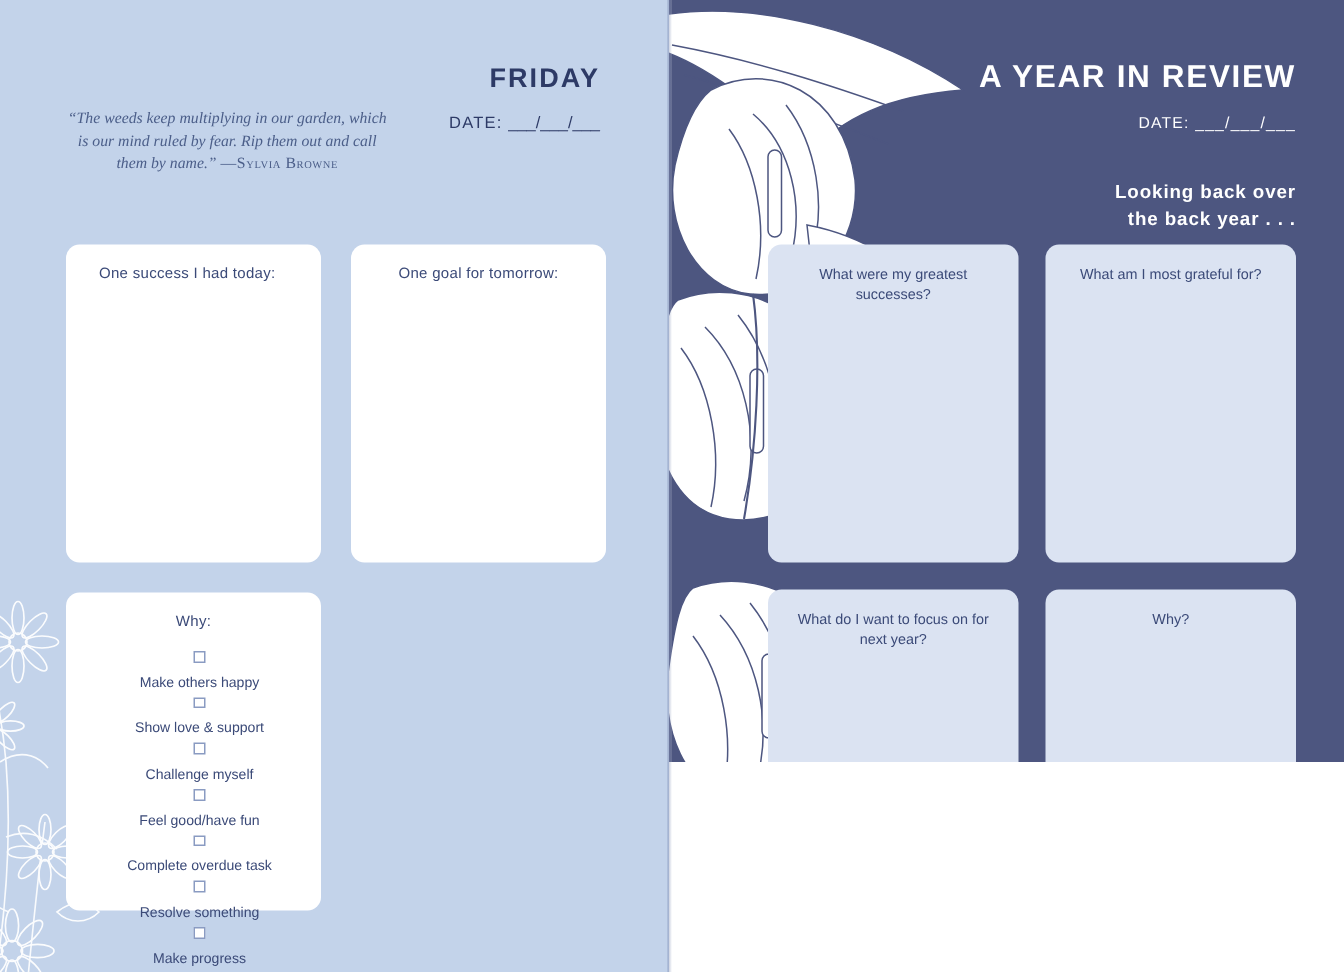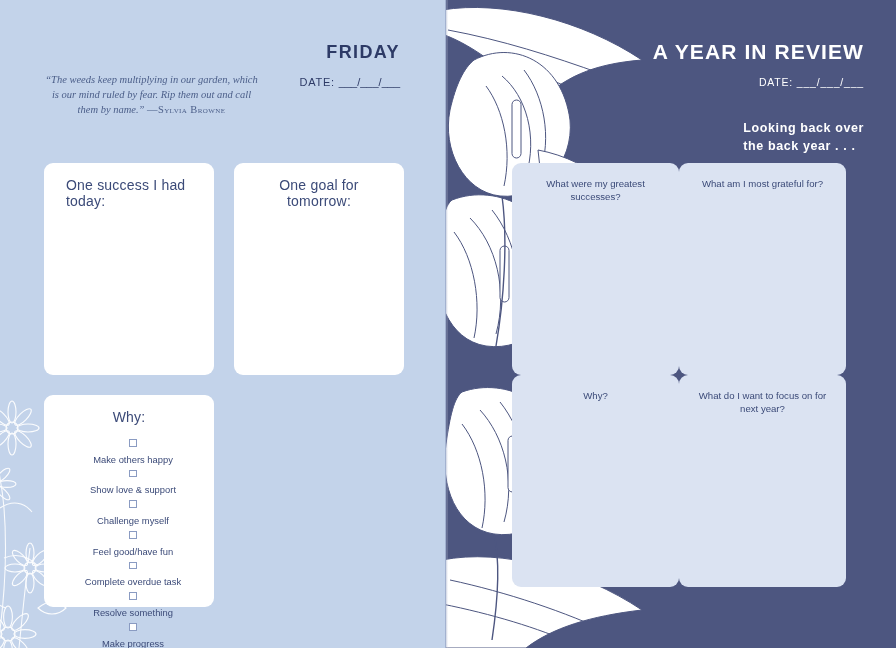--- a/index.html
+++ b/index.html
@@ -72,21 +72,21 @@
     grid-template-columns: 170px 170px;
     grid-template-rows: 212px 212px;
     gap: 20px;
   }
   .wbox {
     background: #ffffff;
     border-radius: 9px;
     padding: 14px 12px 10px;
   }
   .wbox .label {
-    font-size: 14px;
+    font-size: 10px;
     color: #3b4a78;
     text-align: center;
     letter-spacing: .2px;
   }
   .wbox.left-align .label { text-align: left; padding-left: 10px; }
 
   .checklist {
     margin-top: 14px;
     padding-left: 8px;
   }
@@ -116,21 +116,21 @@
     width: 120px;
     height: 350px;
     opacity: .95;
     pointer-events: none;
   }
 
   
   .page-right {
     position: relative;
     width: 450px;
-    height: 648px;
+    height: 508px;
     background: #4d5680;
     overflow: hidden;
   }
   .lily-art {
     position: absolute;
     left: -4px;
     top: 0;
     width: 230px;
     height: 648px;
     pointer-events: none;
@@ -156,32 +156,33 @@
     text-align: right;
   }
   .looking-back {
     position: absolute;
     right: 32px;
     top: 119px;
     font-size: 12.5px;
     font-weight: bold;
     letter-spacing: .6px;
     color: #ffffff;
-    text-align: left;
+    text-align: right;
     line-height: 1.45;
     margin-left: 21px;
   }
   .box-grid-right {
     position: absolute;
     left: 66px;
     top: 163px;
     width: 352px;
     display: grid;
     grid-template-columns: 167px 167px;
     grid-template-rows: 212px 212px;
+    gap: 18px;
   }
   .lbox {
     background: #dbe3f2;
     border-radius: 9px;
     padding: 14px 14px 10px;
   }
   .lbox .label {
     font-size: 9.6px;
     color: #3b4a78;
     text-align: center;
@@ -389,22 +390,22 @@
     </div>
 
     <div class="box-grid-right">
       <div class="lbox">
         <div class="label">What were my greatest successes?</div>
       </div>
       <div class="lbox">
         <div class="label">What am I most grateful for?</div>
       </div>
       <div class="lbox">
+        <div class="label">What do I want to focus on for next year?</div>
+      </div>
+      <div class="lbox">
         <div class="label">Why?</div>
-      </div>
-      <div class="lbox">
-        <div class="label">What do I want to focus on for next year?</div>
       </div>
     </div>
   </div>
 
   <div class="seam"></div>
 </div>
 
 </body></html>

